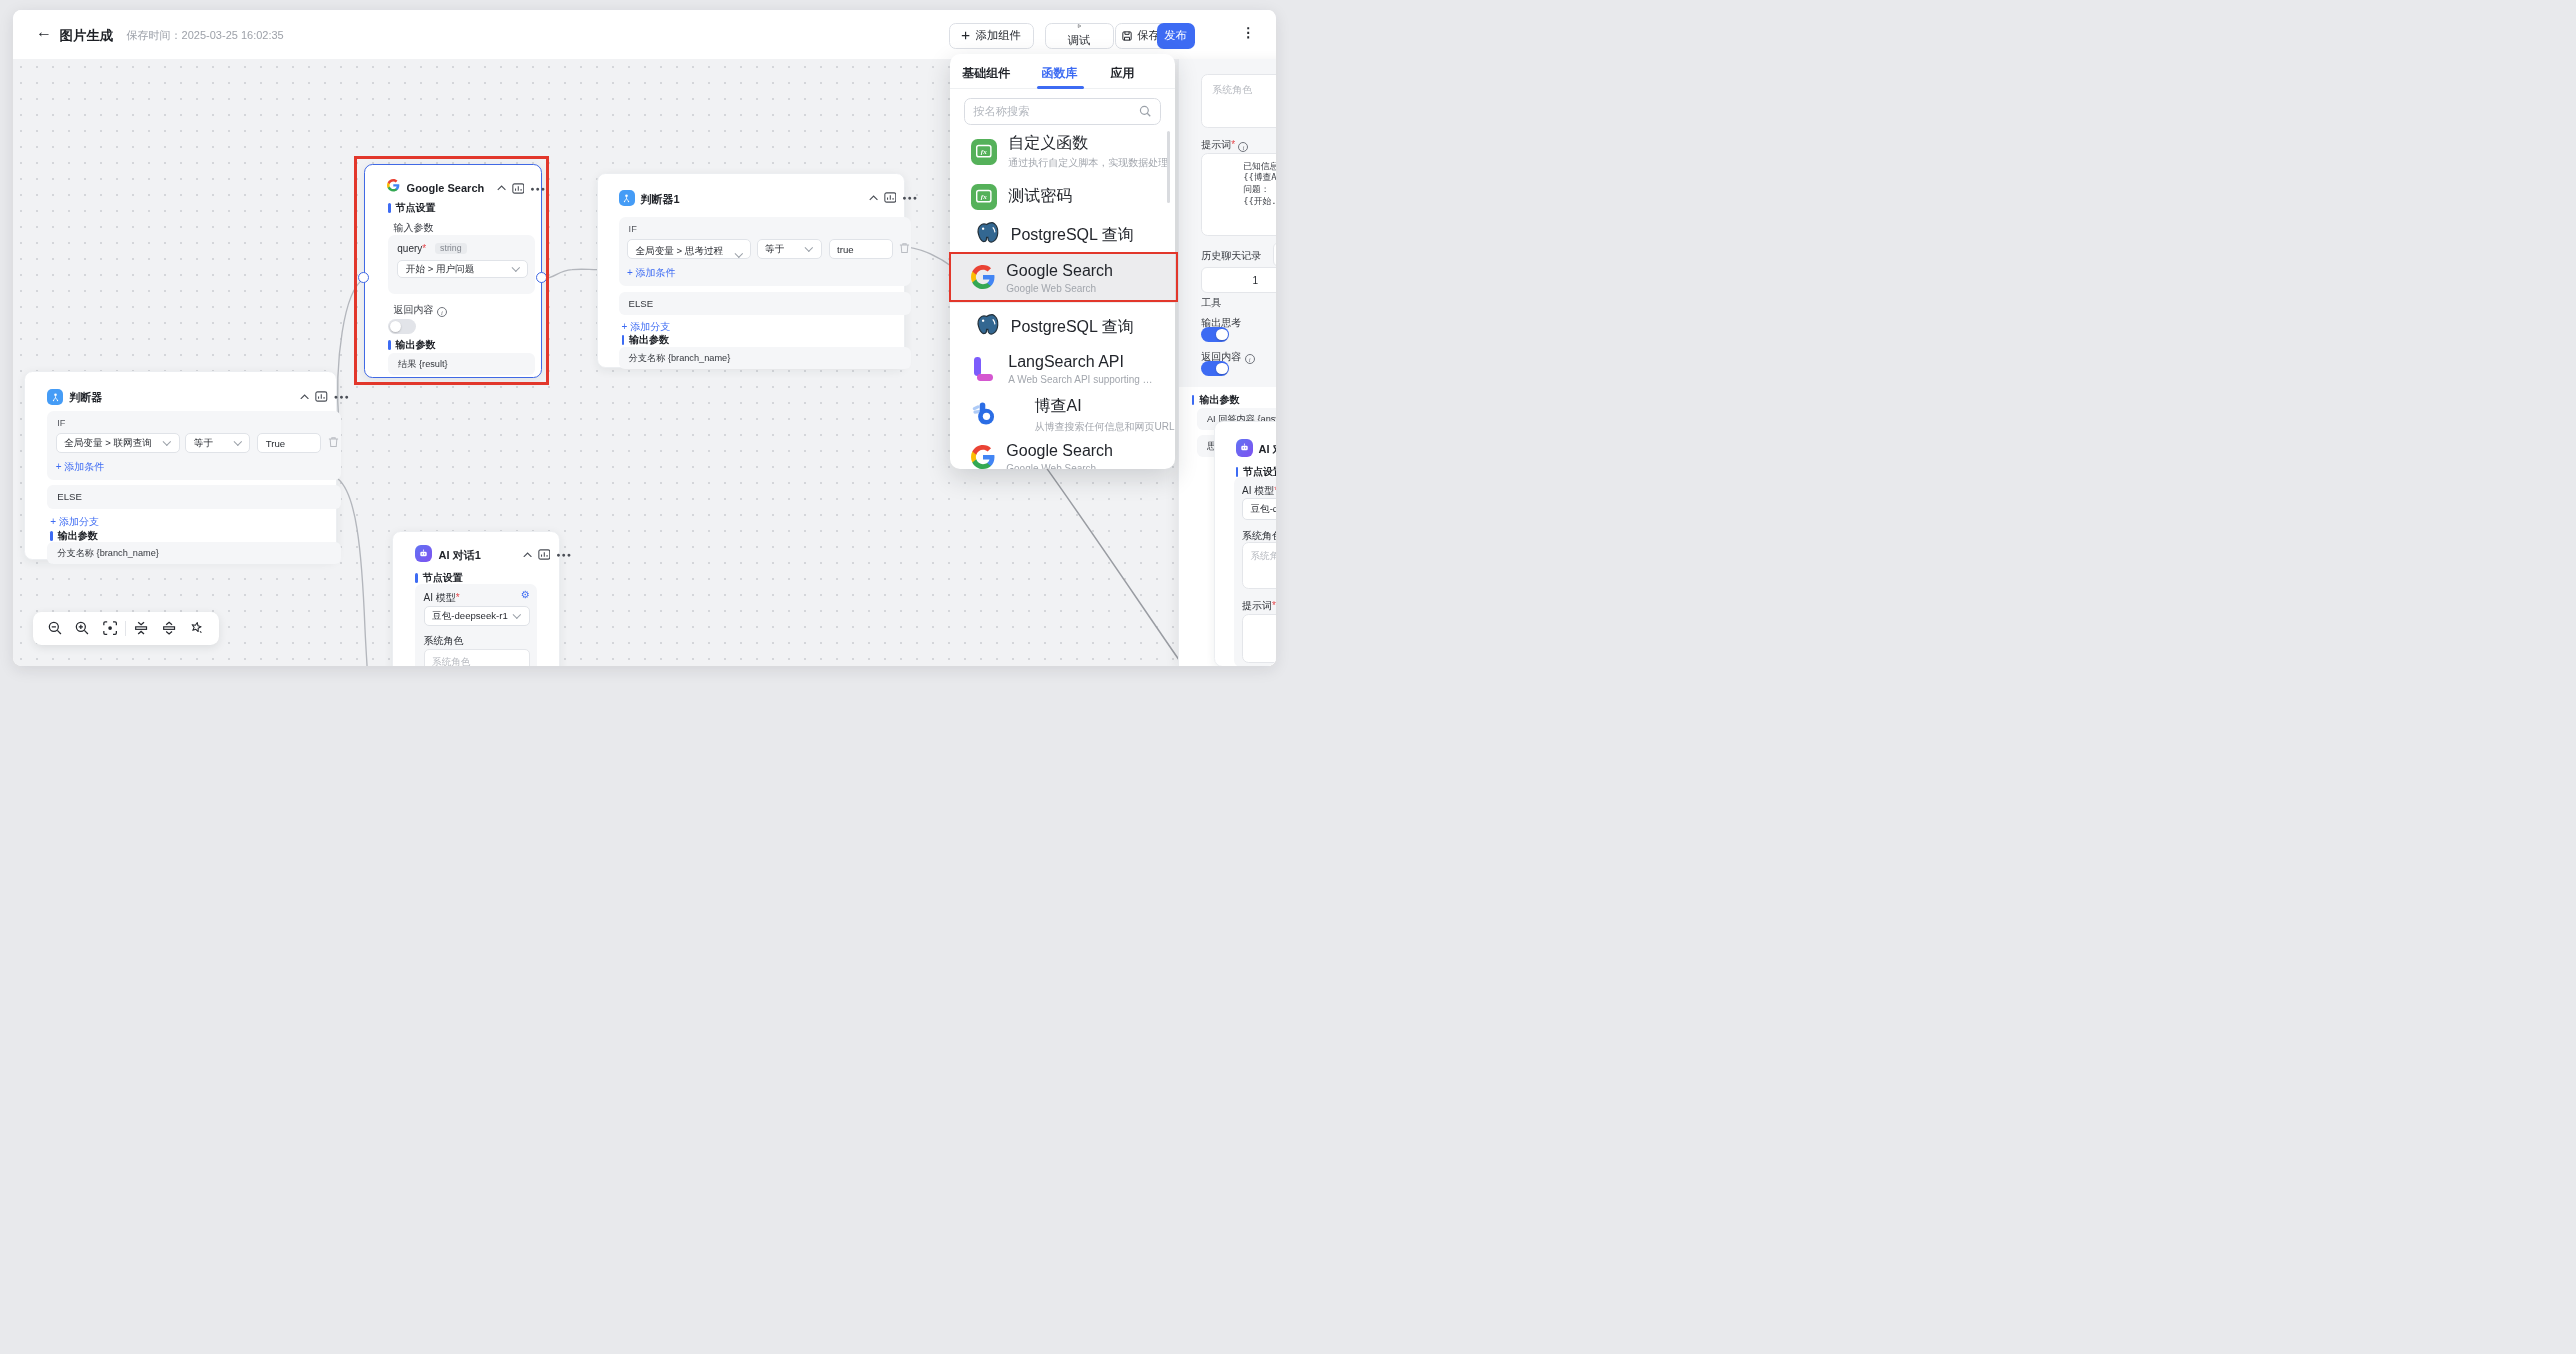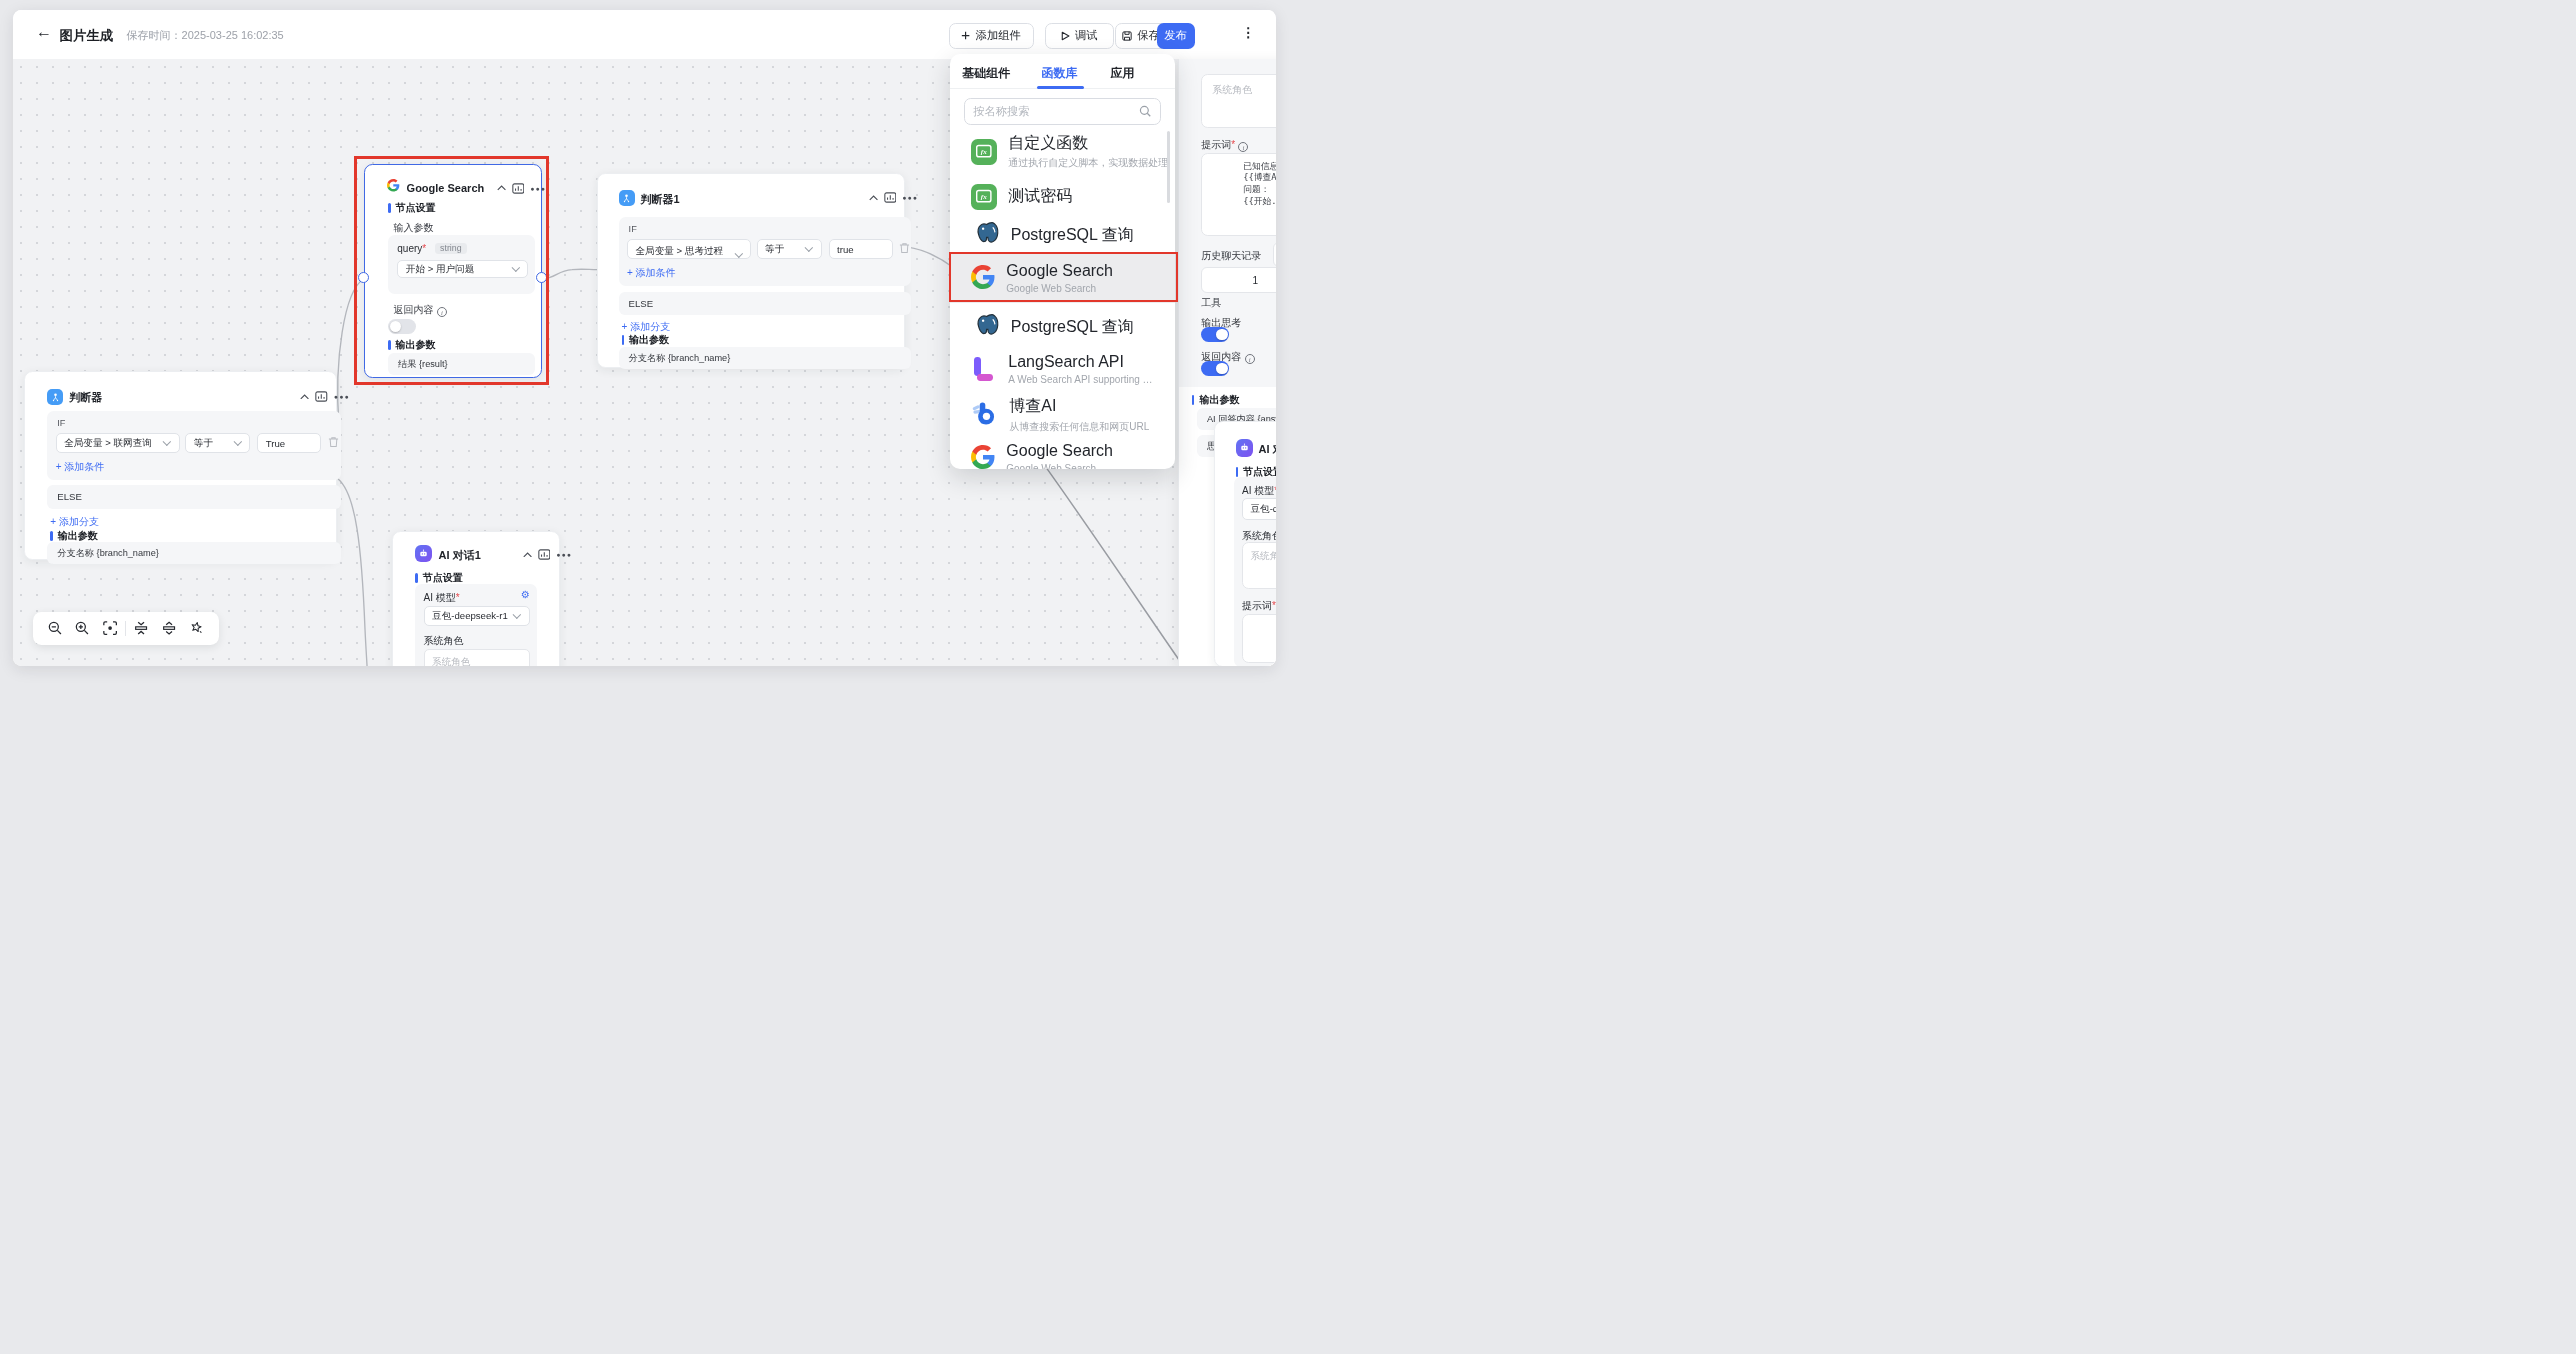--- a/index.html
+++ b/index.html
@@ -102,21 +102,21 @@
     <span class="back">←</span>
     <span class="doc-title">图片生成</span>
     <span class="saved">保存时间：2025-03-25 16:02:35</span>
 
     <div class="tb-btn" style="left:936px;width:85px;">
       <svg width="9.2" height="9.2" viewBox="0 0 11 11">
           <path d="M5.5 1v9M1 5.5h9" stroke="#26292f" stroke-width="1.4"></path>
         </svg>
       <span>添加组件</span>
     </div>
-    <div class="tb-btn" style="left:1032px;width:69px;">
+    <div class="tb-btn" style="left:1032px;width:69px;flex-direction:column;">
       <svg width="9.2" height="10" viewBox="0 0 11 12">
           <path d="M1.5 1.5 L9.5 6 L1.5 10.5 Z" fill="none" stroke="#26292f" stroke-width="1.3" stroke-linejoin="round"></path>
         </svg>
       <span>调试</span>
     </div>
     <div class="tb-btn" style="left:1102px;width:53px;">
       <svg width="10" height="10" viewBox="0 0 12 12">
           <rect x="1" y="1" width="10" height="10" rx="1.5" fill="none" stroke="#26292f" stroke-width="1.2"></rect>
           <path d="M3.5 1v3h5V1M3 11V7.5h6V11" fill="none" stroke="#26292f" stroke-width="1.2"></path>
         </svg>
@@ -480,21 +480,21 @@
       <span style="flex:none;width:26px;height:26px;position:relative;">
         <span style="position:absolute;left:3.4px;top:0.8px;width:6.7px;height:19px;background:#7C5CFC;border-radius:3.4px;"></span>
         <span style="position:absolute;left:6.7px;top:18.4px;width:16px;height:6.7px;background:#D457D0;border-radius:3.4px;"></span>
       </span>
       <div>
           <div class="pt">LangSearch API</div>
           <div class="ps">A Web Search API supporting …</div>
         </div>
     </div>
 
-    <div class="pitem" style="top:339px;height:44px;">
+    <div class="pitem" style="top:339px;height:44px;justify-content:space-between;">
       <span style="flex:none;">
         <svg width="27" height="27" viewBox="0 0 34 34">
             <g fill="#AECBF7">
               <rect x="2" y="8" width="9" height="4" rx="2" transform="rotate(-25 6 10)"></rect>
               <rect x="3" y="13" width="9" height="4" rx="2" transform="rotate(-5 7 15)"></rect>
             </g>
             <rect x="11" y="3" width="7" height="18" rx="3.5" fill="#2B6DE5"></rect>
             <circle cx="19" cy="21" r="10" fill="#2B6DE5"></circle>
             <circle cx="19.5" cy="20.5" r="4.6" fill="#fff"></circle>
             <path d="M15 26l-2 4 6-2z" fill="#2B6DE5"></path>

